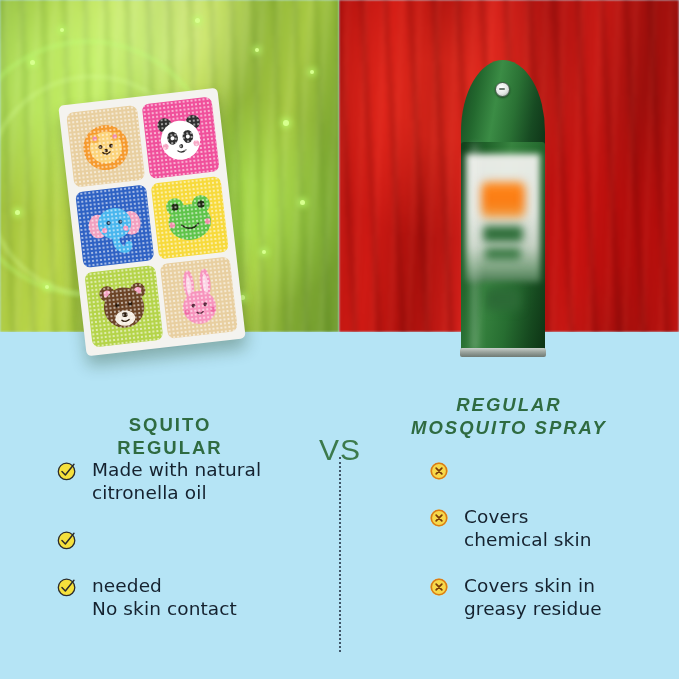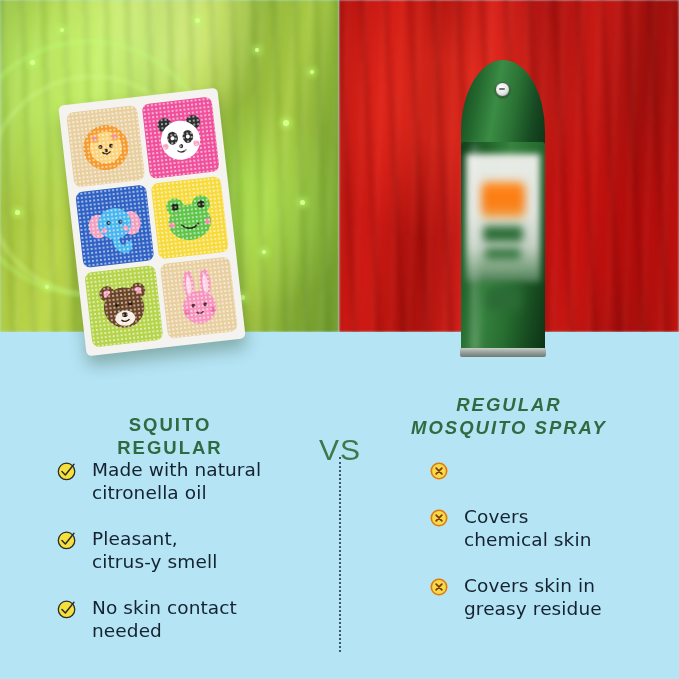--- a/index.html
+++ b/index.html
@@ -334,36 +334,32 @@
         </div>
       </div>
 
       <div class="bullet">
         <div class="bullet-icon">
           <svg viewBox="0 0 24 24">
             <circle cx="11.5" cy="12.5" r="9" fill="#f5e03c" stroke="#2b2b2b" stroke-width="1.4"></circle>
             <path d="M6.5 12.5 L10.2 16.4 L19.6 4.6" fill="none" stroke="#2b2b2b" stroke-width="1.6" stroke-linecap="round" stroke-linejoin="round"></path>
           </svg>
         </div>
-        <div class="bullet-text">
-          <div>Pleasant,</div>
-          <div>citrus-y smell</div>
-        </div>
       </div>
 
       <div class="bullet">
         <div class="bullet-icon">
           <svg viewBox="0 0 24 24">
             <circle cx="11.5" cy="12.5" r="9" fill="#f5e03c" stroke="#2b2b2b" stroke-width="1.4"></circle>
             <path d="M6.5 12.5 L10.2 16.4 L19.6 4.6" fill="none" stroke="#2b2b2b" stroke-width="1.6" stroke-linecap="round" stroke-linejoin="round"></path>
           </svg>
         </div>
         <div class="bullet-text">
+          <div>needed</div>
           <div>No skin contact</div>
-          <div>needed</div>
         </div>
       </div>
 
     </div>
 
     <div class="bullets bullets-right">
 
       <div class="bullet">
         <div class="bullet-icon">
           <svg viewBox="0 0 24 24">

